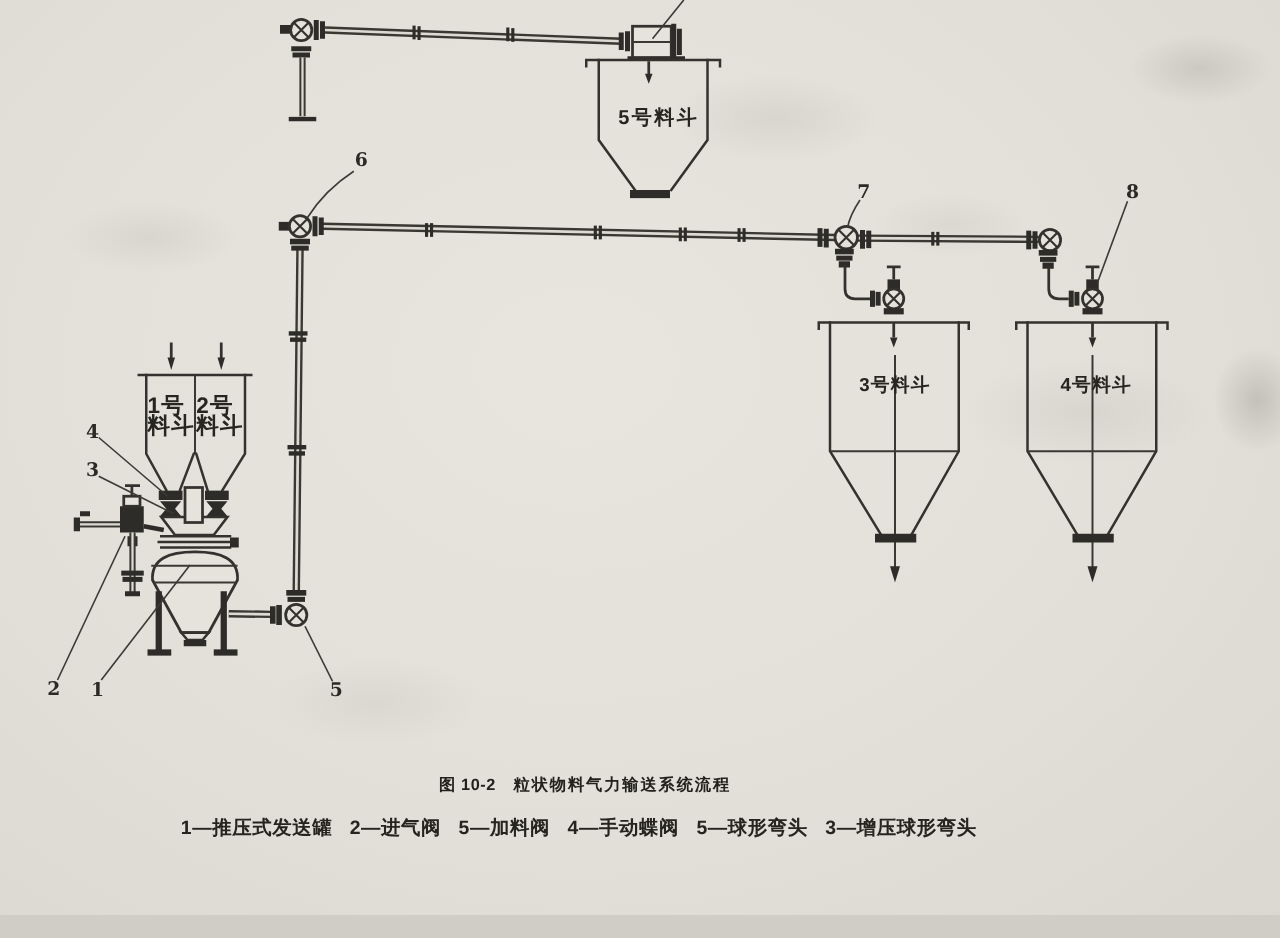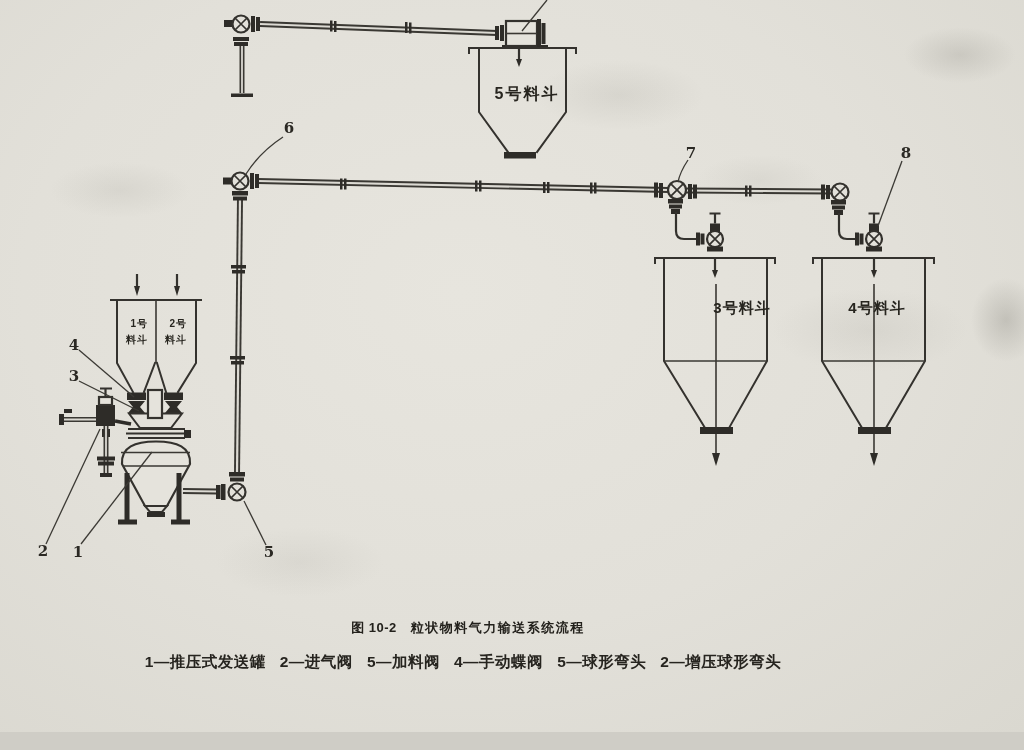--- a/index.html
+++ b/index.html
@@ -30,21 +30,21 @@
   .pcore{stroke:#dcdad3;stroke-width:2.2;fill:none;stroke-linecap:butt}
   .pcoreT{stroke:#dcdad3;stroke-width:1.8;fill:none;stroke-linecap:butt}
   .node{fill:#e3e1da;stroke:#34322e;stroke-width:2.2}
   .x{stroke:#34322e;stroke-width:1.7;fill:none}
   .call{stroke:#3c3a35;stroke-width:1.3;fill:none}
   .paperfill{fill:#e5e3dc;stroke:#34322e;stroke-width:2.2}
   
   .lbl{position:absolute;transform:translateX(-50%);white-space:nowrap;font-weight:700;color:#27251f;}
   .hopper-big{font-size:16px;letter-spacing:2px;}
   .hopper-med{font-size:15px;letter-spacing:1px;}
-  .hopper-small{font-size:10px;line-height:16px;text-align:right;letter-spacing:1px;}
+  .hopper-small{font-size:18px;line-height:16px;text-align:left;letter-spacing:1px;}
   .callout{position:absolute;transform:translateX(-50%);font-family:"DejaVu Serif",serif;font-size:15px;font-weight:600;color:#2b2924;}
   .caption{position:absolute;top:619px;left:468px;transform:translateX(-50%);white-space:nowrap;
            font-size:13px;font-weight:700;letter-spacing:1.5px;color:#23211c;}
   .caption .figno{margin-right:14px;letter-spacing:.5px;}
   .legend{position:absolute;white-space:nowrap;font-size:15.5px;font-weight:700;color:#26241f;letter-spacing:.5px;}
   .legend span{margin:4px 7px;}
   .legend1{top:652px;left:463px;transform:translateX(-50%);}
   .legend2{top:678px;left:477px;transform:translateX(-50%);}
 </style>
 </head>
@@ -277,21 +277,21 @@
       <path class="call" d="M79,381 L139,411"></path>
       <path class="call" d="M79,350 L134,397"></path>
       <path class="call" d="M266,545 L244,501"></path>
       <path class="call" d="M283,137 Q260,152 246,174"></path>
       <path class="call" d="M688,160 Q680,172 678,182"></path>
       <path class="call" d="M902,161 L878,226"></path>
     </g>
   </svg>
 
   <div class="lbl hopper-big" style="left:527px;top:84px;">5号料斗</div>
-  <div class="lbl hopper-med" style="left:742px;top:299px;">3号料斗</div>
+  <div class="lbl hopper-med" style="left:716px;top:299px;">3号料斗</div>
   <div class="lbl hopper-med" style="left:877px;top:299px;">4号料斗</div>
   <div class="lbl hopper-small" style="left:137px;top:316px;">
     <div>1号</div>
     <div>料斗</div>
   </div>
   <div class="lbl hopper-small" style="left:176px;top:316px;">
     <div>2号</div>
     <div>料斗</div>
   </div>
 
@@ -302,15 +302,15 @@
   <span class="callout" style="left:269px;top:543px;">5</span>
   <span class="callout" style="left:289px;top:119px;">6</span>
   <span class="callout" style="left:691px;top:144px;">7</span>
   <span class="callout" style="left:906px;top:144px;">8</span>
 
   <div class="caption">
     <span class="figno">图 10-2</span><span>粒状物料气力输送系统流程</span>
   </div>
 
   <div class="legend legend1">
-    <span>1—推压式发送罐</span><span>2—进气阀</span><span>5—加料阀</span><span>4—手动蝶阀</span><span>5—球形弯头</span><span>2—增压球形弯头</span>
+    <span>1—推压式发送罐</span><span>2—进气阀</span><span>5—加料阀</span><span>4—手动蝶阀</span><span>5—球形弯头</span><span>3—增压球形弯头</span>
   </div>
 </div>
 
 </body></html>

